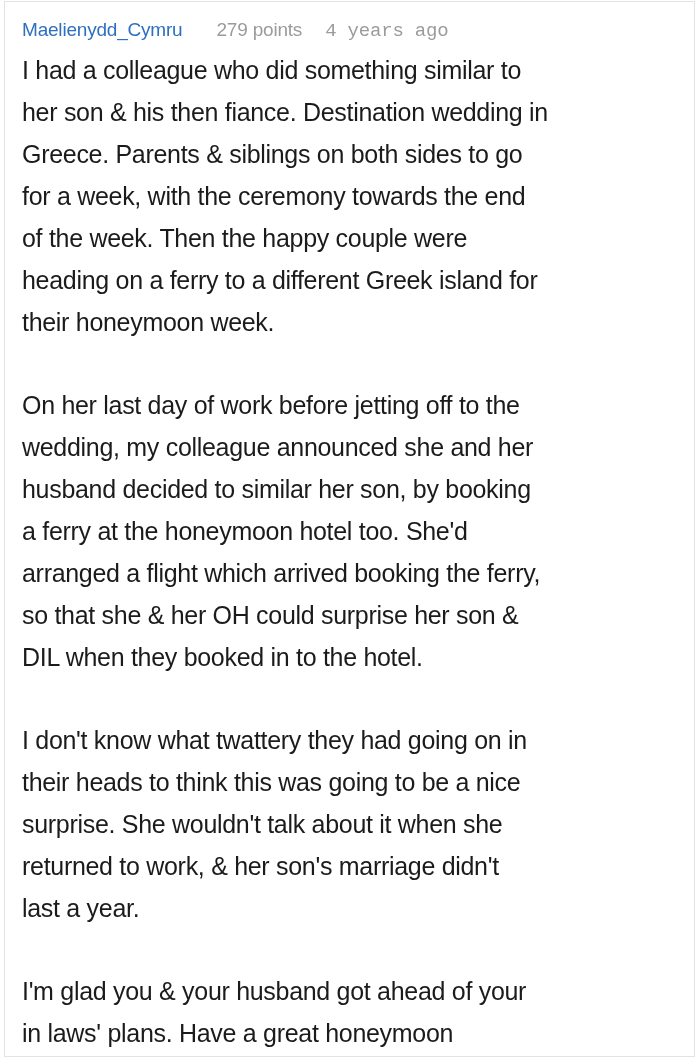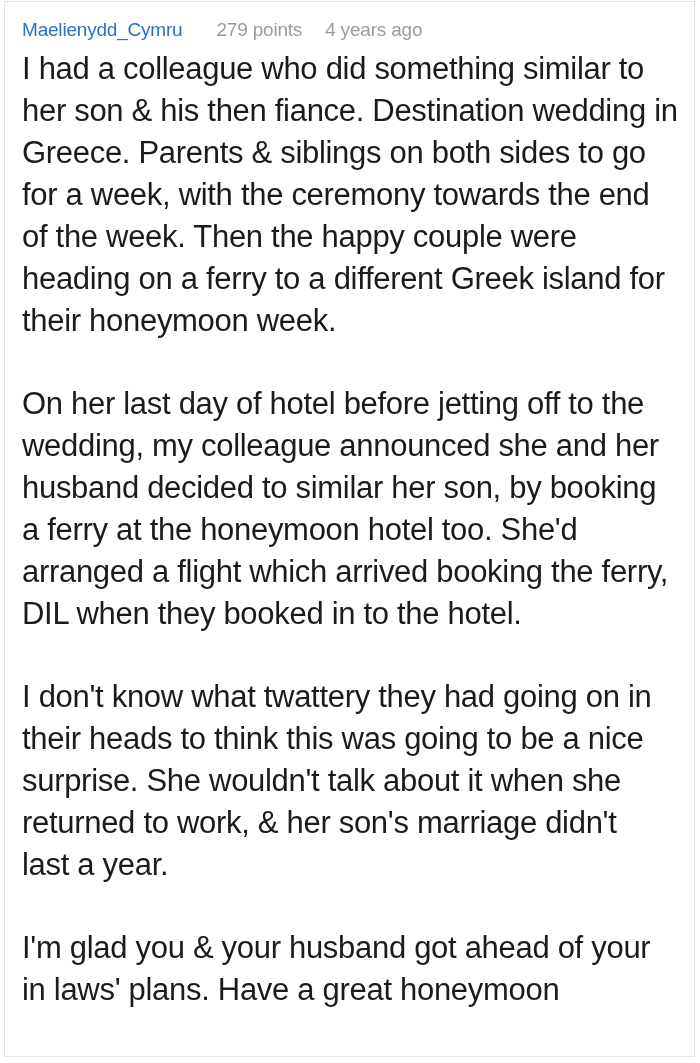--- a/index.html
+++ b/index.html
@@ -42,31 +42,32 @@
   }
   .comment-points {
     color: var(--meta);
     margin-left: 34px;
     letter-spacing: -0.2px;
   }
   .comment-age {
     color: var(--meta);
     margin-left: 23px;
     letter-spacing: -0.2px;
+    font-family: Liberation Mono, monospace;
   }
   .comment-body {
     margin: 6px 8px 0 17px;
     color: var(--body);
   }
   .para {
     margin-bottom: 41px;
   }
   .para:last-child { margin-bottom: 16px; }
   .line {
-    font-size: 31px;
+    font-size: 25px;
     line-height: 42px;
     height: 42px;
     letter-spacing: -0.3px;
     white-space: nowrap;
   }
 </style>
 </head>
 <body>
 
 <div class="comment-card">
@@ -77,25 +78,26 @@
       <div class="para">
         <div class="line">I had a colleague who did something similar to</div>
         <div class="line">her son &amp; his then fiance. Destination wedding in</div>
         <div class="line">Greece. Parents &amp; siblings on both sides to go</div>
         <div class="line">for a week, with the ceremony towards the end</div>
         <div class="line">of the week. Then the happy couple were</div>
         <div class="line">heading on a ferry to a different Greek island for</div>
         <div class="line">their honeymoon week.</div>
       </div>
       <div class="para">
-        <div class="line">On her last day of hotel before jetting off to the</div>
+        <div class="line">On her last day of work before jetting off to the</div>
         <div class="line">wedding, my colleague announced she and her</div>
         <div class="line">husband decided to similar her son, by booking</div>
         <div class="line">a ferry at the honeymoon hotel too. She'd</div>
         <div class="line">arranged a flight which arrived booking the ferry,</div>
+        <div class="line">so that she &amp; her OH could surprise her son &amp;</div>
         <div class="line">DIL when they booked in to the hotel.</div>
       </div>
       <div class="para">
         <div class="line">I don't know what twattery they had going on in</div>
         <div class="line">their heads to think this was going to be a nice</div>
         <div class="line">surprise. She wouldn't talk about it when she</div>
         <div class="line">returned to work, &amp; her son's marriage didn't</div>
         <div class="line">last a year.</div>
       </div>
       <div class="para">

